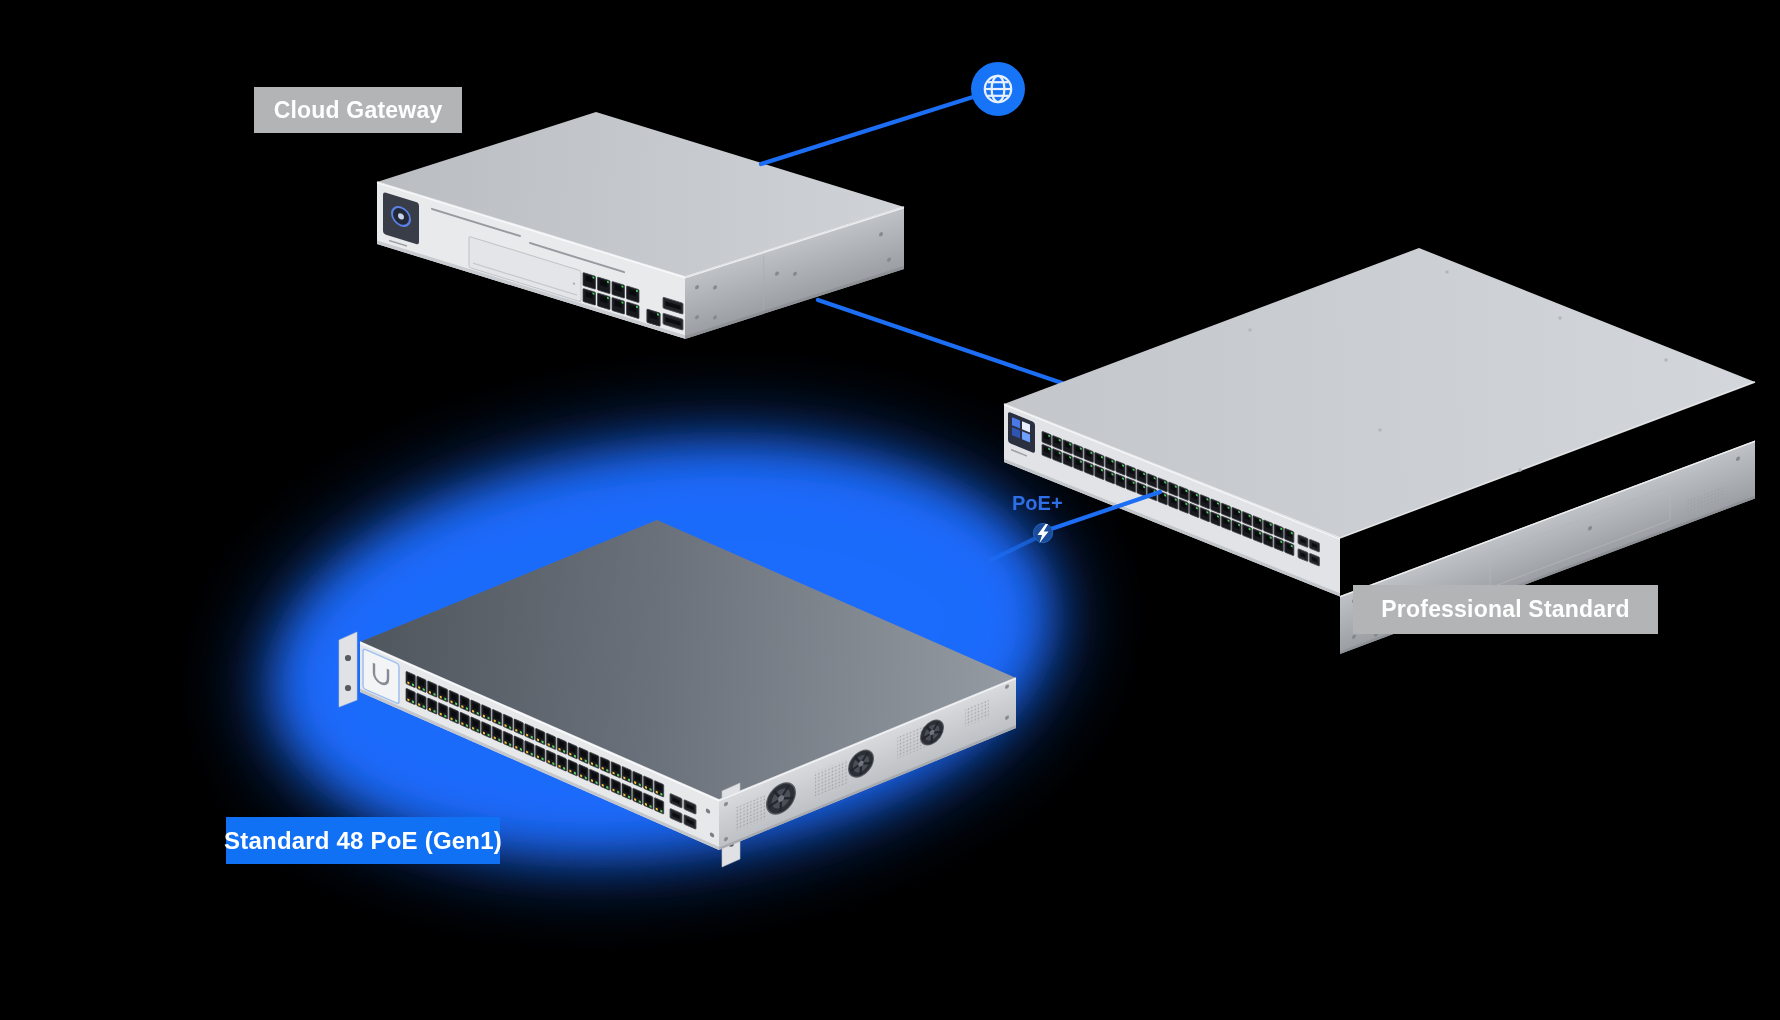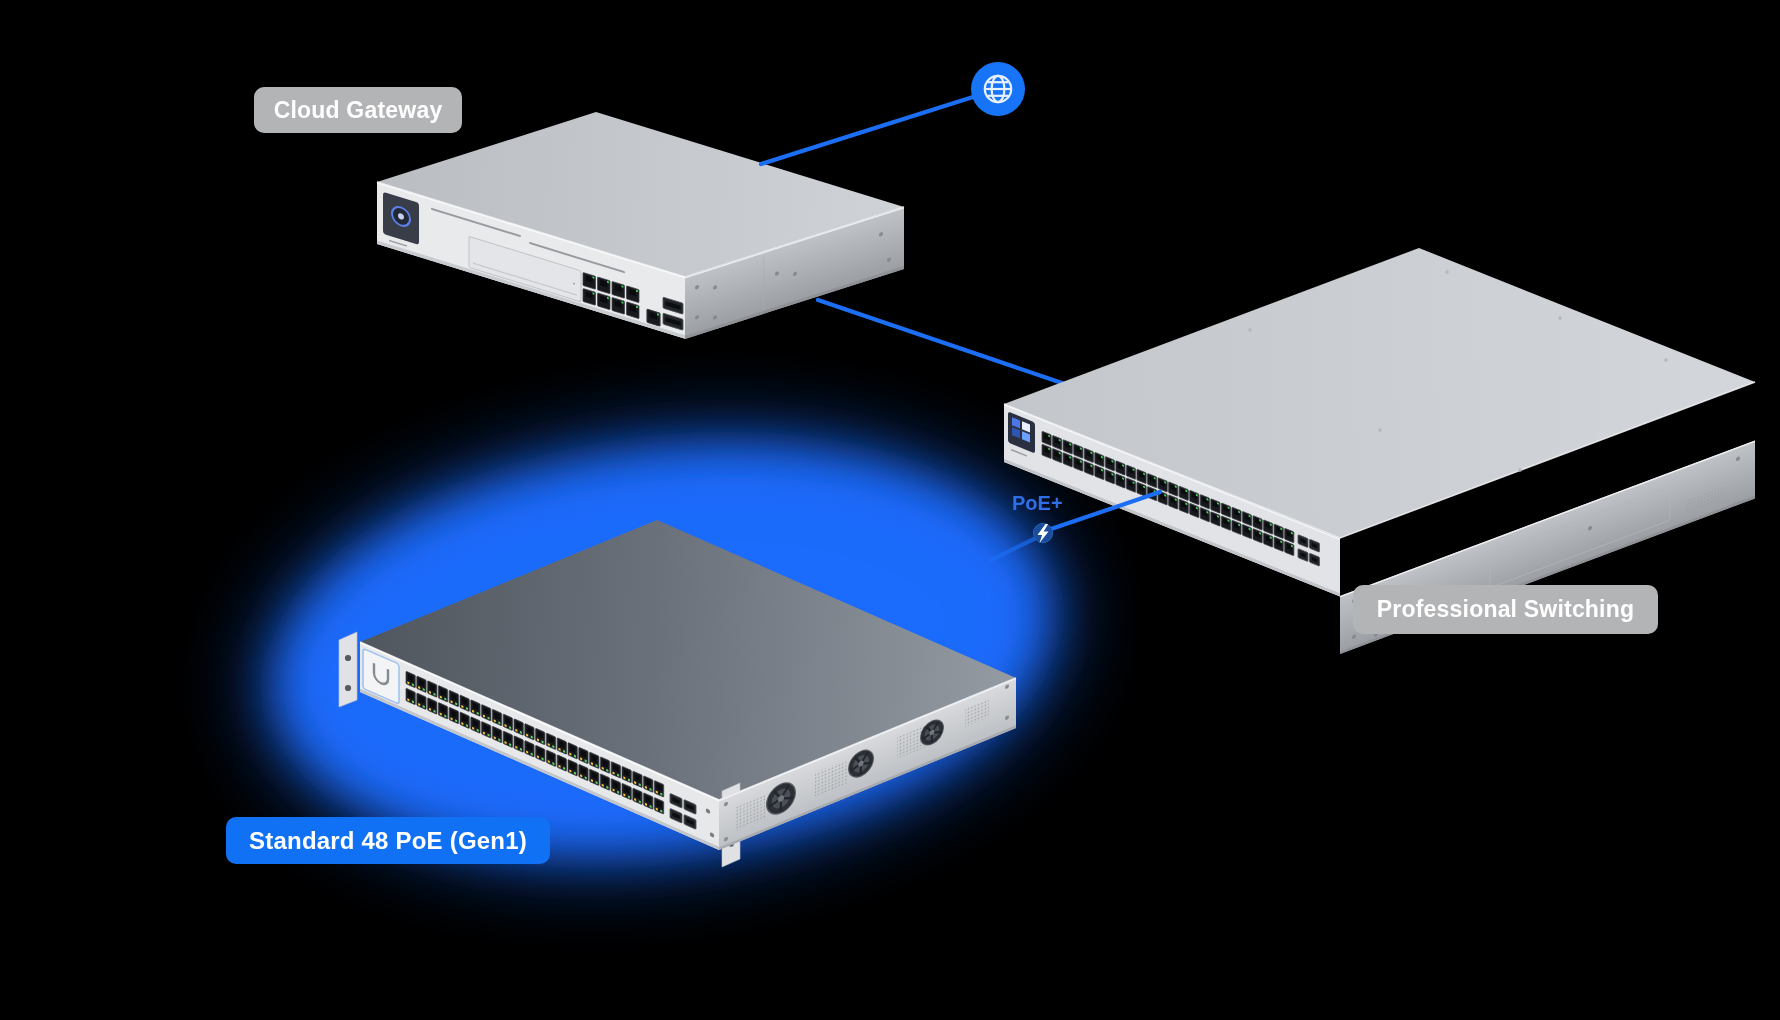--- a/index.html
+++ b/index.html
@@ -5,27 +5,27 @@
   html,body{margin:0;padding:0;background:#000;}
   .stage{
     position:relative;width:1780px;height:1020px;overflow:hidden;
     background:var(--scene-bg,#000);
     font-family:"Liberation Sans",sans-serif;
   }
   .stage svg{position:absolute;left:0;top:0;}
   .badge{
     position:absolute;display:flex;align-items:center;justify-content:center;
     color:var(--badge-text,#fff);font-weight:bold;letter-spacing:.2px;
-    border-radius:10px;white-space:nowrap;
+    border-radius:0;white-space:nowrap;
   }
   .badge-gray{background:var(--badge-gray,#b3b4b6);font-size:23px;}
   .badge-blue{background:var(--badge-blue,#1171f5);font-size:24px;}
   #badge-cloud{left:254px;top:87px;width:208px;height:46px;}
   #badge-pro{left:1353px;top:585px;width:305px;height:49px;}
-  #badge-std{left:226px;top:817px;width:324px;height:47px;}
+  #badge-std{left:226px;top:817px;width:274px;height:47px;}
   #poe-label{
     position:absolute;left:1012px;top:492px;width:70px;
     color:var(--poe-text-blue,#2e6fe8);font-size:20px;font-weight:bold;
   }
   .net-line{stroke:var(--accent-blue,#1c6ef5);stroke-width:4.2;stroke-linecap:round;fill:none;}
   .glow{fill:var(--glow-blue,#1a6cfe);}
   .globe-fill{fill:var(--globe-blue,#1774f6);}
   .bolt-fill{fill:var(--bolt-circle-blue,#1a4c9c);}
 </style>
 </head>
@@ -647,17 +647,17 @@
       <circle cx="998" cy="89" r="13.2"></circle>
       <ellipse cx="998" cy="89" rx="6.4" ry="13.2"></ellipse>
       <line x1="984.8" y1="89" x2="1011.2" y2="89"></line>
       <line x1="987.6" y1="82.2" x2="1008.4" y2="82.2"></line>
       <line x1="987.4" y1="95.8" x2="1008.6" y2="95.8"></line>
     </g>
   </g>
 </svg>
 
 <div class="badge badge-gray" id="badge-cloud">Cloud Gateway</div>
-<div class="badge badge-gray" id="badge-pro">Professional Switching</div>
+<div class="badge badge-gray" id="badge-pro">Professional Standard</div>
 <div class="badge badge-blue" id="badge-std">Standard 48 PoE (Gen1)</div>
 <div id="poe-label">PoE+</div>
 
 </div>
 
 </body></html>

